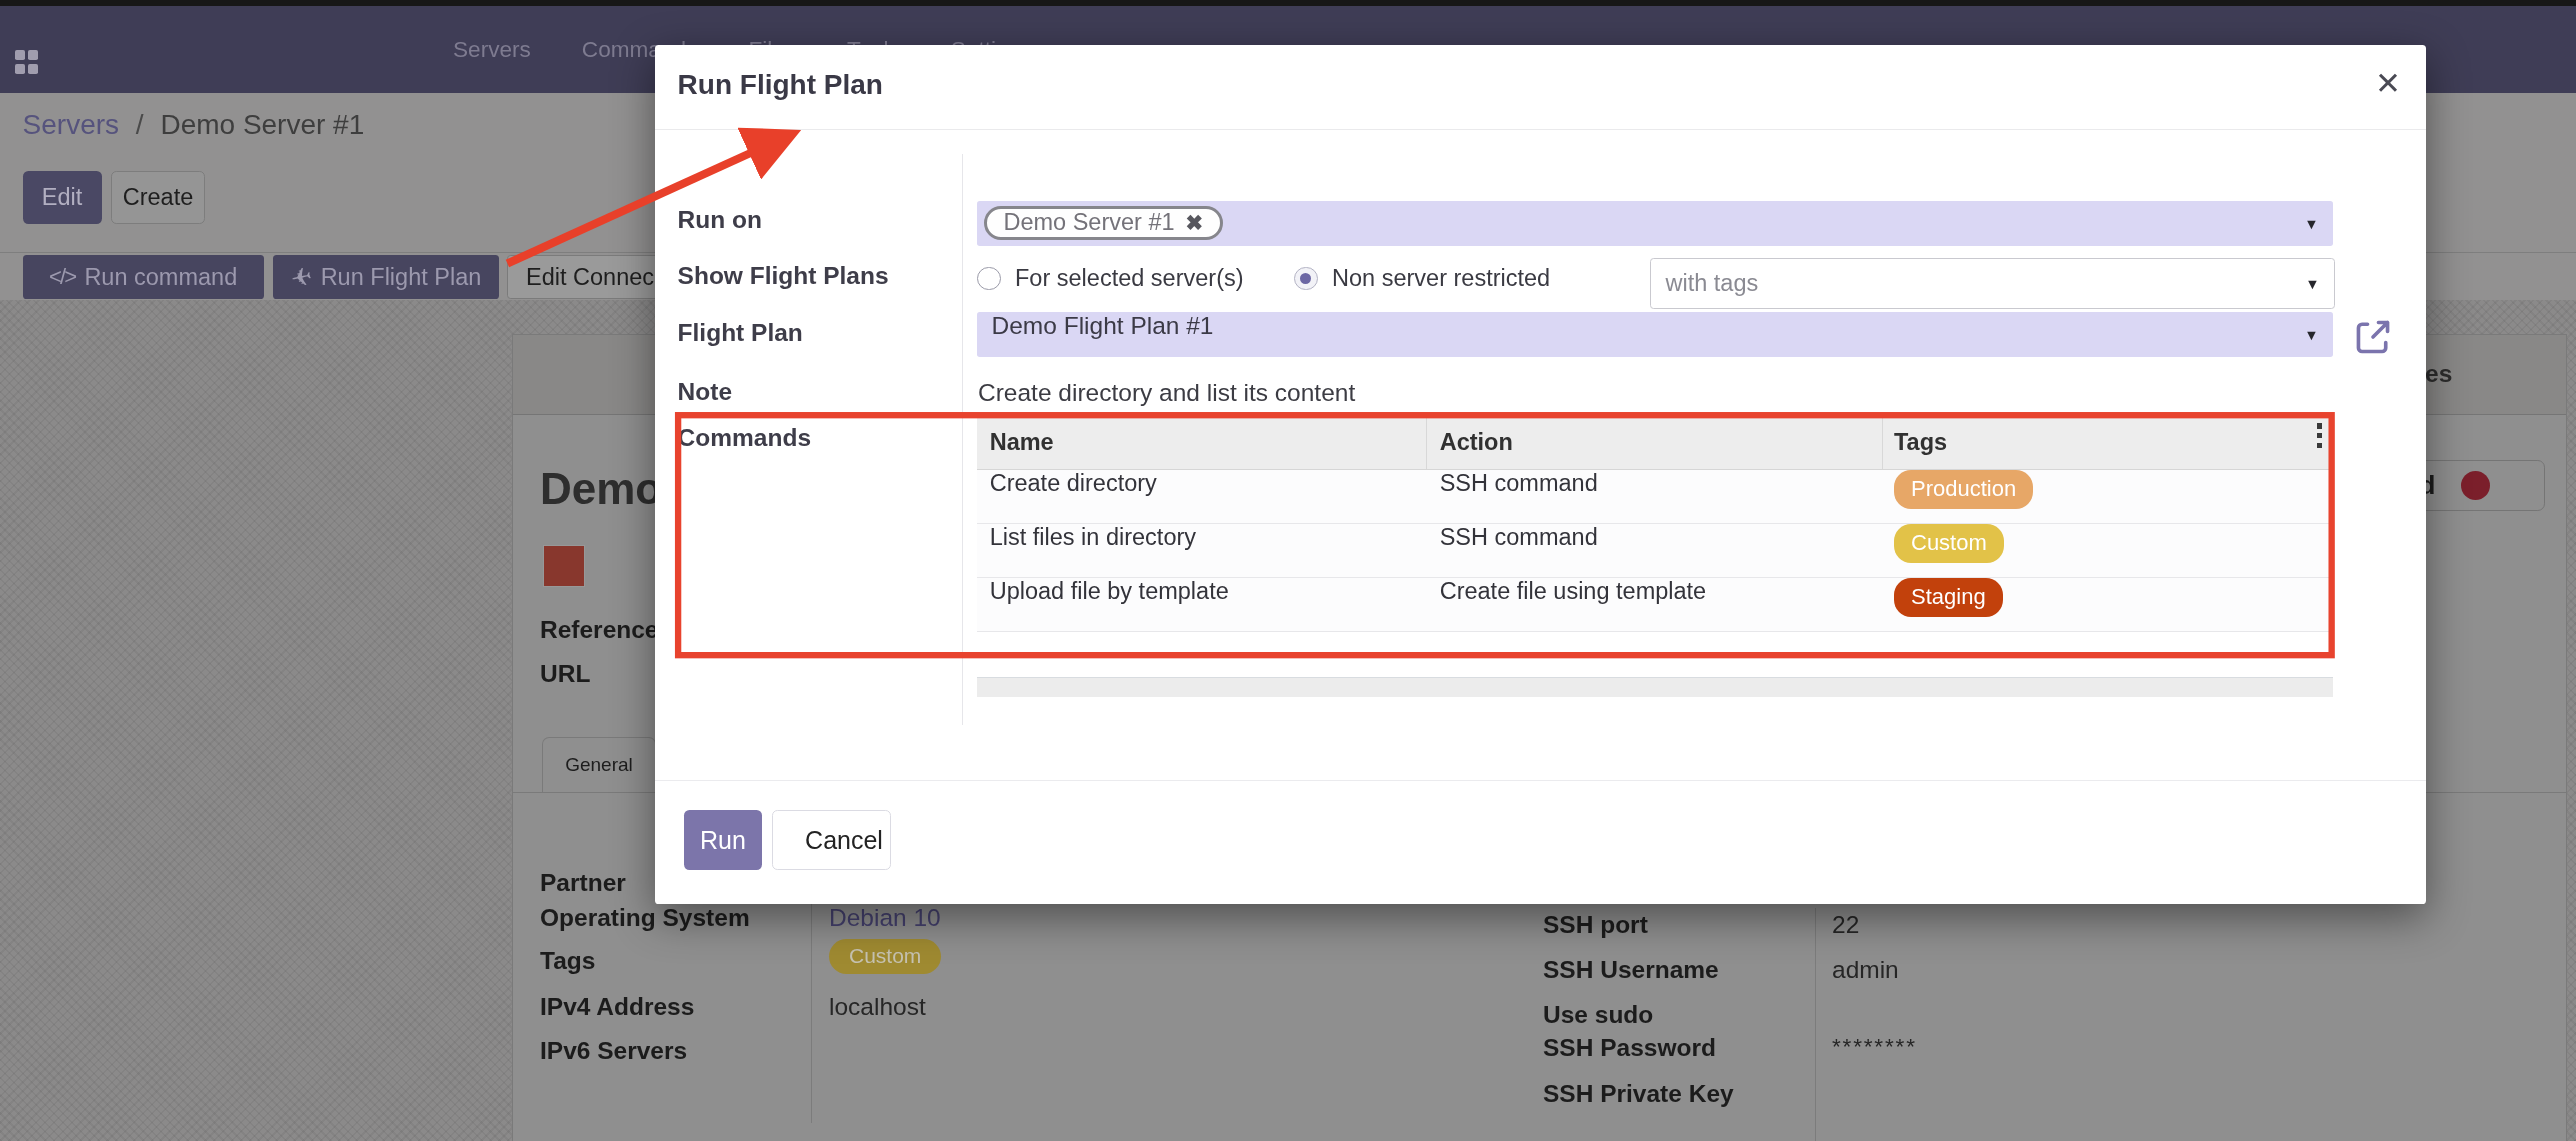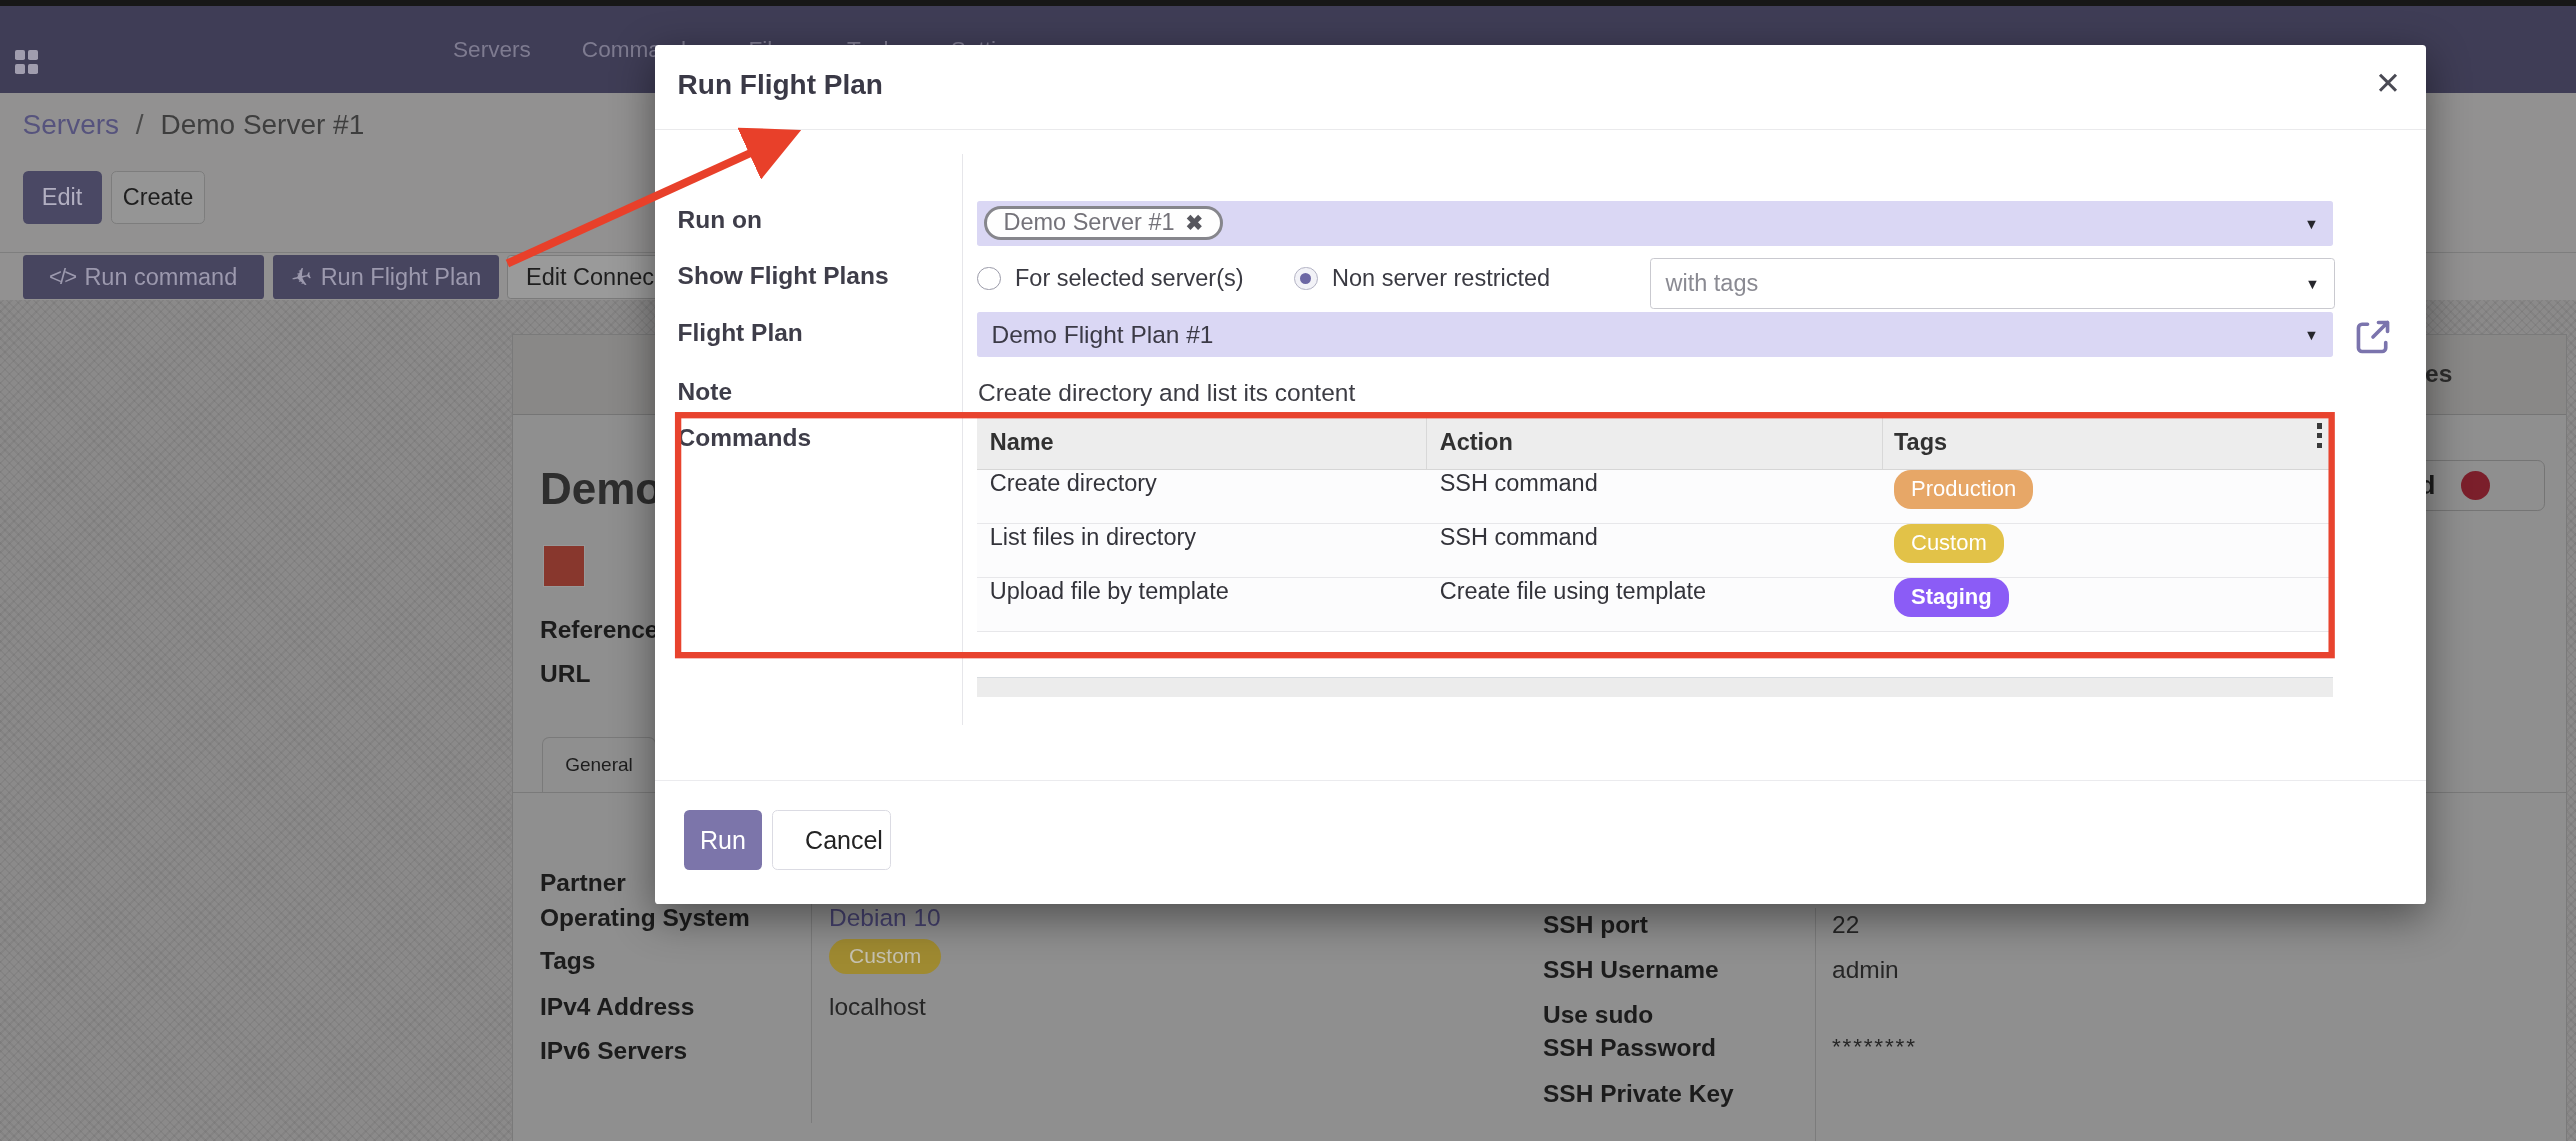--- a/index.html
+++ b/index.html
@@ -67,37 +67,37 @@
   .run-on-field{left:322px;top:156px;width:1356px;height:45px;}
   .tagpill{position:absolute;left:7.2px;top:4.5px;display:flex;align-items:center;gap:11px;background:#fefefe;border:3.6px solid #86868c;border-radius:905px;padding:0.9px 16.3px;box-sizing:border-box;}
   .tagpill-text{font-size:23.5px;color:#747279;}
   .tagpill-x{font-size:21px;color:#57575e;font-weight:bold;cursor:pointer;}
   .radio-row{left:322px;top:220px;display:flex;align-items:center;gap:14.5px;}
   .radio{width:23.5px;height:23.5px;border-radius:50%;box-sizing:border-box;background:#fff;border:1.8px solid #9a9aa8;position:relative;cursor:pointer;}
   .radio.sel{border:1.8px solid #b3b3c4;background:#f2f2f7;}
   .radio.sel::after{content:"";position:absolute;left:50%;top:50%;width:11px;height:11px;margin:-5.4px 0 0 -5.4px;border-radius:50%;background:#6c67a4;}
   .radio-lbl{font-size:23.5px;color:#3a3a42;margin-right:36px;}
   .tags-select{left:995px;top:213px;width:685px;height:51px;background:#fff;border:0.9px solid #c9c9cf;border-radius:3.6px;display:flex;align-items:center;padding-left:14.5px;font-size:23.5px;color:#8a8a92;box-sizing:border-box;}
-  .fp-field{left:322px;top:267px;width:1356px;height:45px;display:flex;align-items:center;padding-left:14.5px;font-size:24.5px;color:#3b3a46;}
+  .fp-field{left:322px;top:267px;width:1356px;height:45px;display:flex;align-items:flex-start;padding-left:14.5px;font-size:24.5px;color:#3b3a46;}
   .ext-link{left:1698px;top:272px;width:40px;height:40px;cursor:pointer;}
   .note-text{left:323px;top:334px;font-size:24.5px;color:#3c3c43;}
 
   .table{left:322px;top:371px;width:1356px;}
   .t-head{display:flex;height:53px;background:#ededed;border-bottom:0.9px solid #d6d6d6;align-items:center;font-size:23.5px;font-weight:bold;color:#313131;position:relative;}
   .t-row{display:flex;height:53px;border-bottom:0.9px solid #e7e7ea;align-items:flex-start;font-size:23.5px;color:#33333a;background:#fcfcfd;}
   .c1{width:450px;padding-left:12.7px;box-sizing:border-box;}
   .c2{width:456px;padding-left:12.7px;box-sizing:border-box;}
   .c3{flex:1;padding-left:11px;}
   .t-head .c1,.t-head .c2{border-right:0.9px solid #d8d8d8;height:100%;display:flex;align-items:center;}
   .kebab{position:absolute;right:11px;top:7.2px;display:flex;flex-direction:column;gap:4.5px;cursor:pointer;}
   .kebab div{width:5.4px;height:5.4px;background:#3a3a3a;}
   .badge{display:inline-block;color:#fff;font-size:22px;border-radius:17px;padding:6.3px 17px;}
   .badge-production{background:#e7a767;}
   .badge-custom{background:#e2c248;}
-  .badge-staging{background:#8b5cf6;font-weight:bold;}
+  .badge-staging{background:#c2410c;}
   .scrollstrip{left:322px;top:632px;width:1356px;height:20px;background:#ececec;border-top:1.8px solid #d8dce0;box-sizing:border-box;cursor:pointer;}
   .m-fline{left:0;top:735px;width:1771px;height:0.9px;background:#ebebee;}
   .btn-run{left:29px;top:765px;width:78px;height:60px;background:#7c75aa;color:#ffffff;font-size:25px;border-radius:5.4px;}
   .btn-cancel{left:117px;top:765px;width:119px;height:60px;background:#ffffff;border:0.9px solid #dbdbe3;color:#232323;font-size:25px;border-radius:5.4px;padding-left:25px;}
 
   .anno{left:0;top:0;width:2576px;height:1141px;z-index:30;pointer-events:none;}
 </style>
 </head>
 <body>
 

